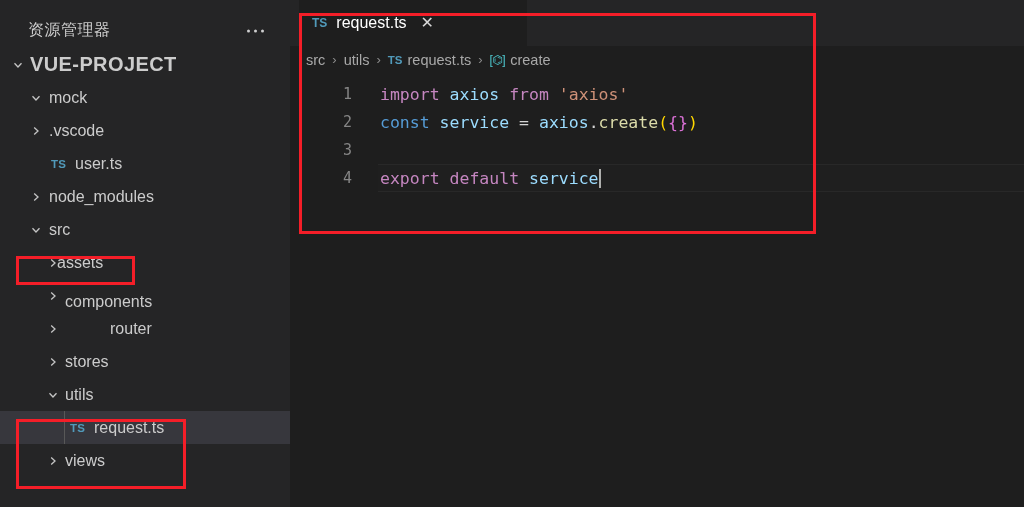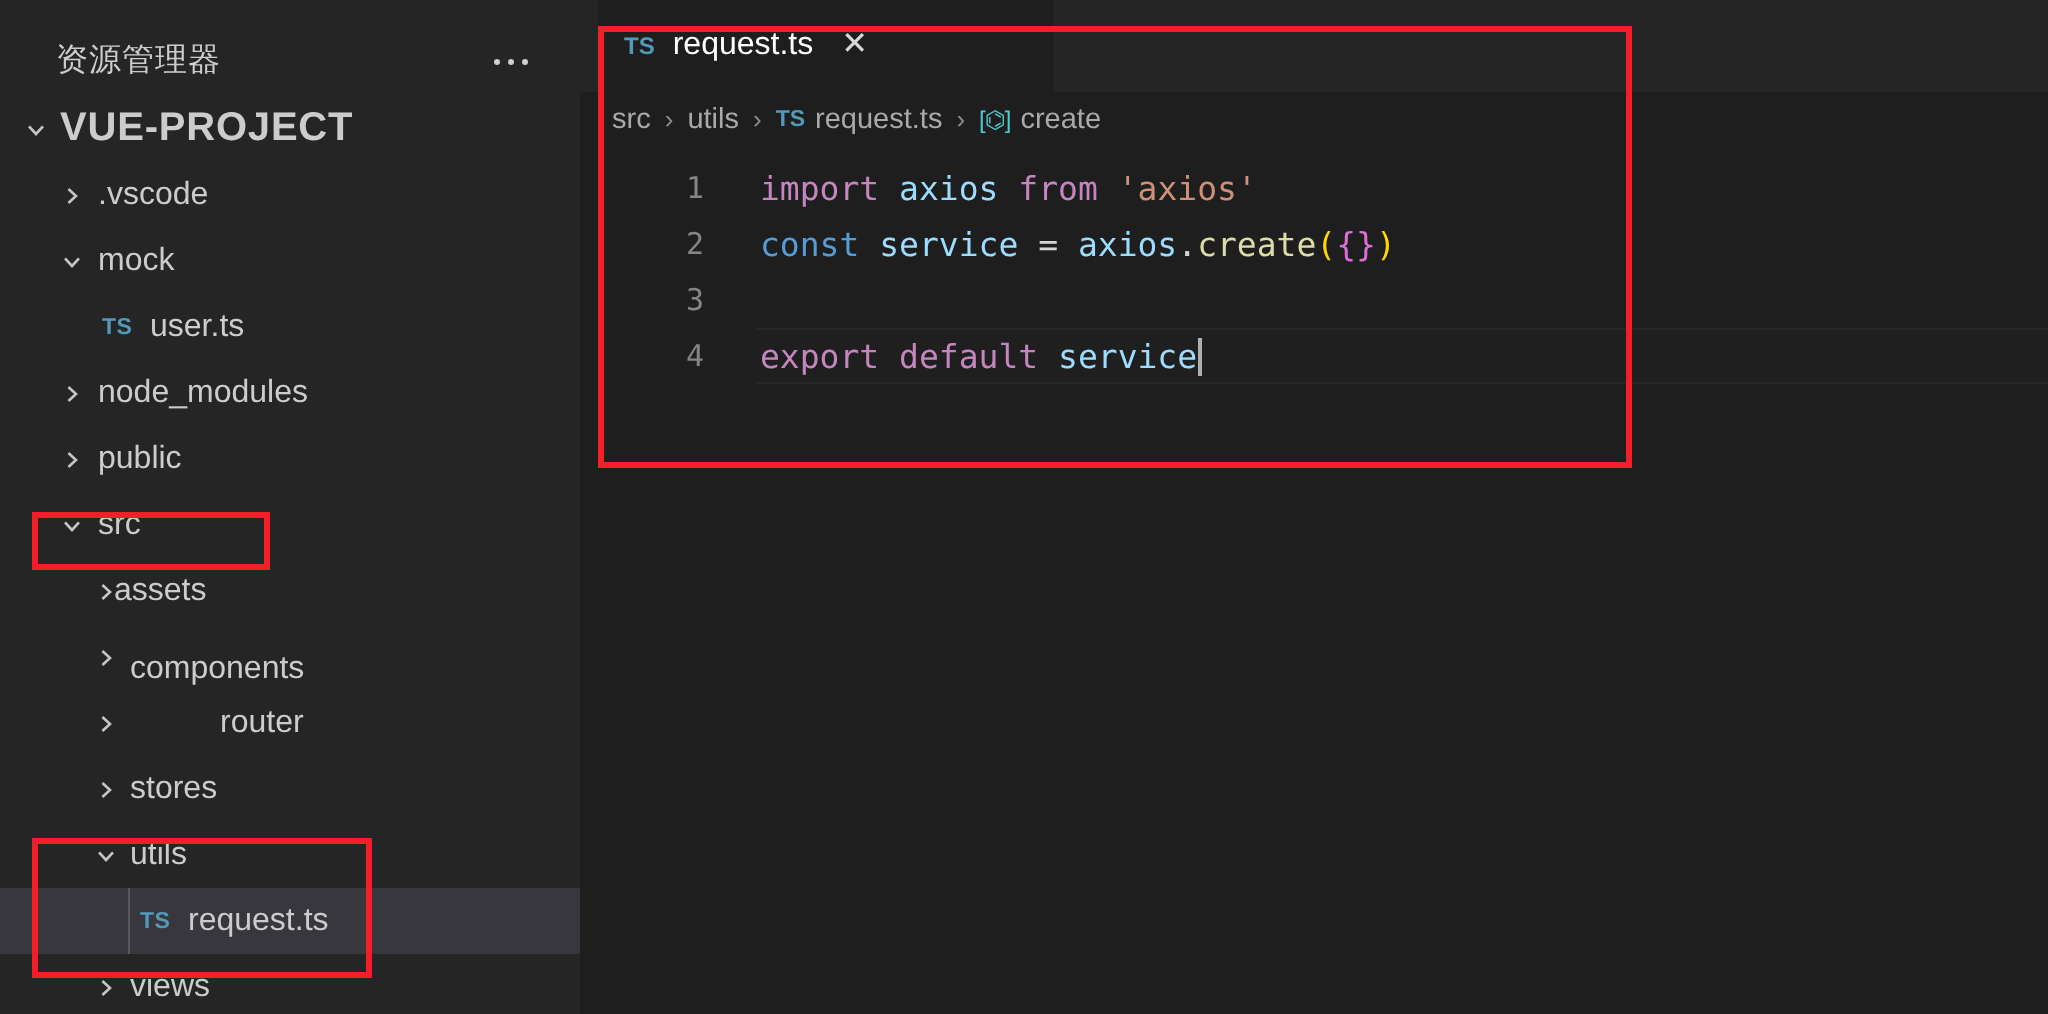--- a/index.html
+++ b/index.html
@@ -250,52 +250,44 @@
           <span class="chev" style="left: 10px;">
             <svg width="12" height="12" viewBox="0 0 12 12">
               <path d="M2.5 4.2 L6 8 L9.5 4.2" fill="none" stroke="currentColor" stroke-width="1.3"></path>
             </svg>
           </span>
           <span class="label" style="left: 30px;">VUE-PROJECT</span>
         </div>
         <div class="row">
           <span class="chev" style="left: 28px;">
             <svg width="12" height="12" viewBox="0 0 12 12">
+              <path d="M2.5 4.2 L6 8 L9.5 4.2" fill="none" stroke="currentColor" stroke-width="1.3"></path>
+            </svg>
+          </span>
+          <span class="label" style="left: 49px;">mock</span>
+        </div>
+        <div class="row">
+          <span class="chev" style="left: 28px;">
+            <svg width="12" height="12" viewBox="0 0 12 12">
               <path d="M4.2 2.5 L8 6 L4.2 9.5" fill="none" stroke="currentColor" stroke-width="1.3"></path>
             </svg>
           </span>
           <span class="label" style="left: 49px;">.vscode</span>
-        </div>
-        <div class="row">
-          <span class="chev" style="left: 28px;">
-            <svg width="12" height="12" viewBox="0 0 12 12">
-              <path d="M2.5 4.2 L6 8 L9.5 4.2" fill="none" stroke="currentColor" stroke-width="1.3"></path>
-            </svg>
-          </span>
-          <span class="label" style="left: 49px;">mock</span>
         </div>
         <div class="row">
           <span class="ts-badge" style="left: 51px;">TS</span>
           <span class="label" style="left: 75px;">user.ts</span>
         </div>
         <div class="row">
           <span class="chev" style="left: 28px;">
             <svg width="12" height="12" viewBox="0 0 12 12">
               <path d="M4.2 2.5 L8 6 L4.2 9.5" fill="none" stroke="currentColor" stroke-width="1.3"></path>
             </svg>
           </span>
           <span class="label" style="left: 49px;">node_modules</span>
-        </div>
-        <div class="row">
-          <span class="chev" style="left: 28px;">
-            <svg width="12" height="12" viewBox="0 0 12 12">
-              <path d="M4.2 2.5 L8 6 L4.2 9.5" fill="none" stroke="currentColor" stroke-width="1.3"></path>
-            </svg>
-          </span>
-          <span class="label" style="left: 49px;">public</span>
         </div>
         <div class="row">
           <span class="chev" style="left: 28px;">
             <svg width="12" height="12" viewBox="0 0 12 12">
               <path d="M2.5 4.2 L6 8 L9.5 4.2" fill="none" stroke="currentColor" stroke-width="1.3"></path>
             </svg>
           </span>
           <span class="label" style="left: 49px;">src</span>
         </div>
         <div class="row">

